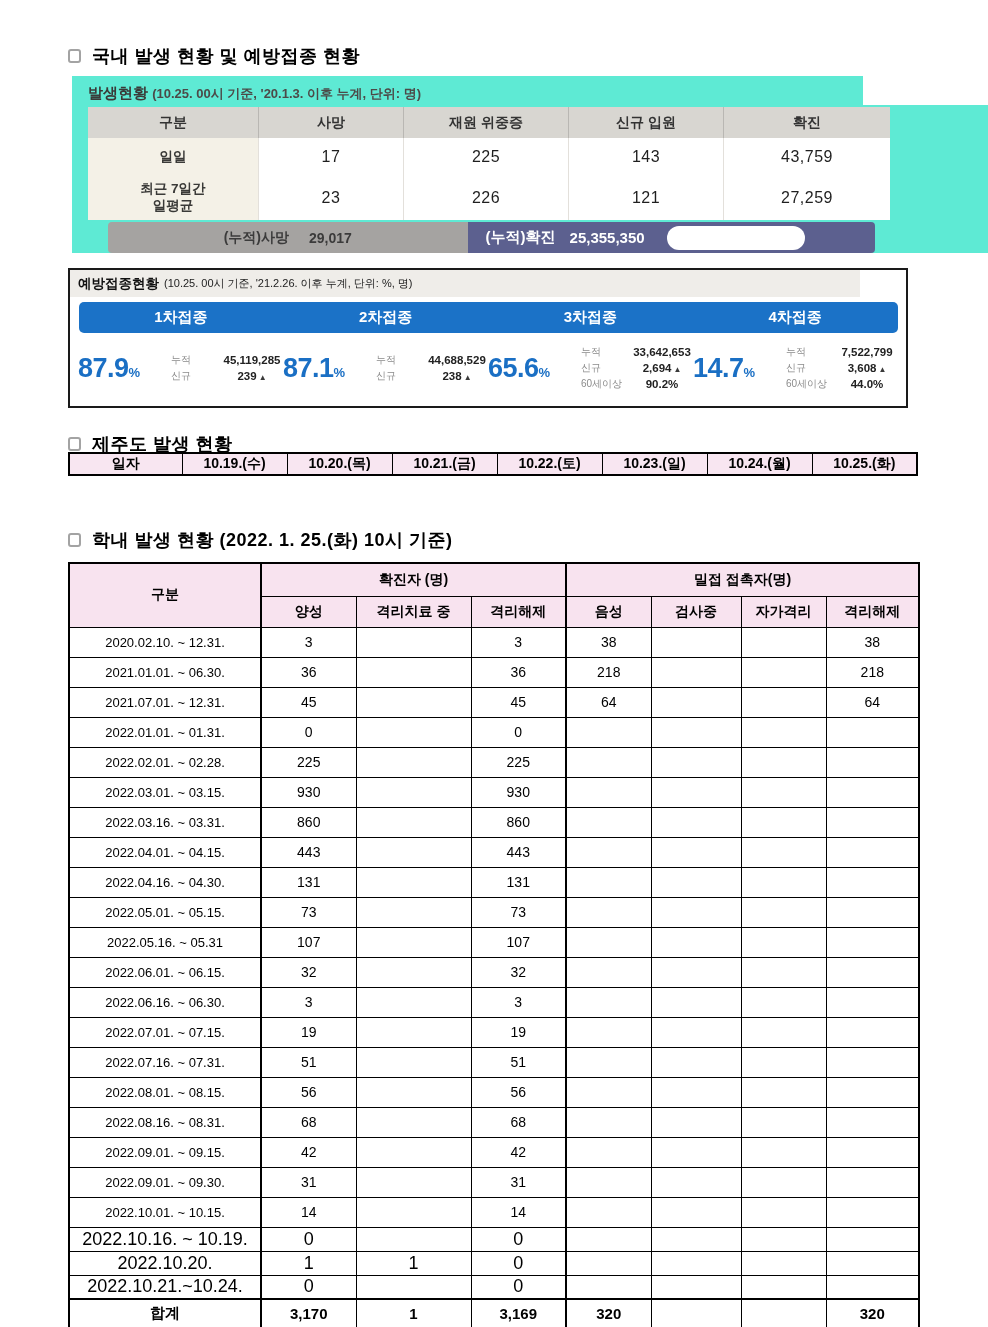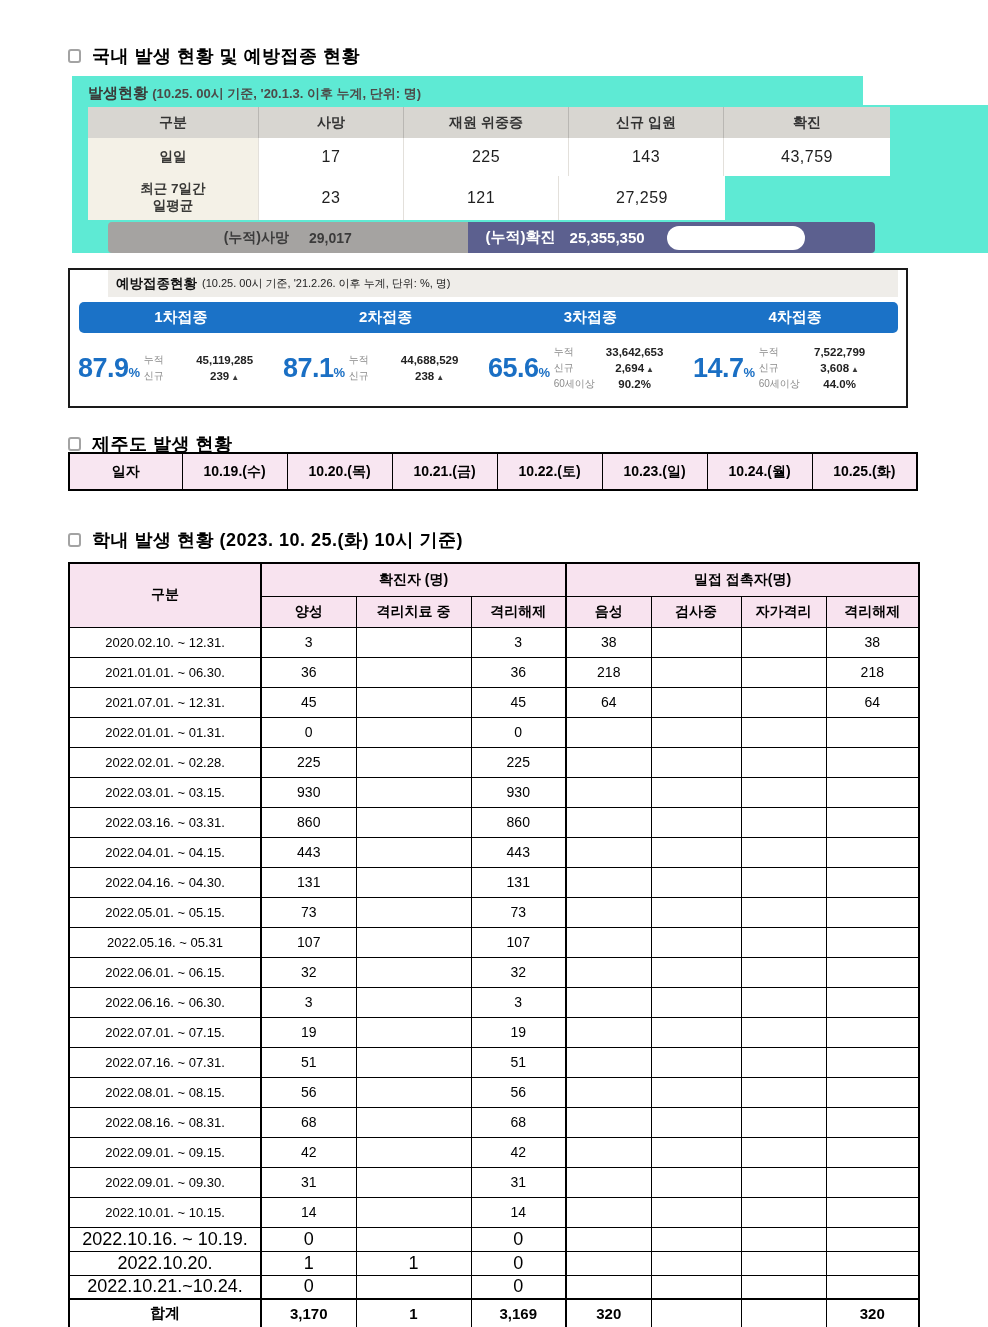--- a/index.html
+++ b/index.html
@@ -35,43 +35,43 @@
                font-size:14px; font-weight:bold; color:#3b3b3b; }
   .cum-conf { width:422px; background:#5c608f; border-radius:0 4px 4px 0; display:flex;
               align-items:center; padding-left:18px; gap:14px;
               font-size:15px; font-weight:bold; color:#fff; }
   .pill { width:138px; height:24px; background:#fff; border-radius:12px; margin-left:8px; }
 
   
   .box2 { position:absolute; left:68px; top:268px; width:840px; height:140px;
           background:#fff; border:2px solid #1a1a1a; }
   .box2-title { height:27px; width:790px; background:#efede9; display:flex; align-items:center;
-                padding-left:8px; gap:5px;margin-left:38px; }
+                padding-left:8px; gap:5px; }
   .box2-title .t { font-size:13.5px; font-weight:bold; color:#111; }
   .box2-title .sub { font-size:11px; color:#222; }
   .dosebar { margin:5px auto 0; width:819px; height:31px; background:#1b72c7; border-radius:5px;
              display:flex; }
   .dosebar .seg { flex:1; display:flex; align-items:center; justify-content:center;
                   color:#fff; font-size:15px; font-weight:bold; }
   .stats-row { display:flex; margin-top:12px; padding:0 8px; }
-  .dose { width:25%; display:flex; align-items:center; justify-content:flex-start; gap:4px; }
+  .dose { width:25%; display:flex; align-items:center; justify-content:space-between; gap:14px; }
   .pct { color:#1a6fc4; font-weight:bold; font-size:27px; letter-spacing:-0.5px; white-space:nowrap; }
   .pct .unit { font-size:13px; font-weight:bold; }
   .stats { display:flex; flex-direction:column; gap:2px; }
   .stats .row { display:flex; align-items:center; }
   .stats .lbl { width:50px; font-size:10px; color:#8b8b8b; }
   .stats .val { min-width:62px; text-align:center; font-size:11.5px; font-weight:bold; color:#222; white-space:nowrap; }
   .tri { font-size:8px; color:#3a3a3a; margin-left:2px; }
 
   
   table { border-collapse:collapse; table-layout:fixed; }
   .jeju { position:absolute; left:68px; top:452px; width:850px; }
   .jeju th, .jeju td { border:1.5px solid #000; text-align:center; vertical-align:middle; }
   .jeju { border:2px solid #000; }
-  .jeju th { background:#f8e6f1; height:37px; font-size:14px; font-weight:bold; }
+  .jeju th { background:#f8e6f1; height:22px; font-size:14px; font-weight:bold; }
   .jeju td { background:#fff; height:29px; font-size:13.5px; font-weight:normal; }
 
   
   .school { position:absolute; left:68px; top:562px; width:850px; border:2px solid #000; }
   .school th, .school td { border:1px solid #000; text-align:center; vertical-align:middle; }
   .school th { background:#f8e3ef; font-size:14px; font-weight:bold; }
   .school thead tr:first-child th { height:33px; }
   .school thead tr:last-child th { height:31px; }
   .school td { background:#fff; font-size:14px; height:30px; }
   .school td.period { font-size:13px; }
@@ -106,20 +106,21 @@
       <div class="ocell c0 rowlabel">일일</div>
       <div class="ocell c1">17</div>
       <div class="ocell c2">225</div>
       <div class="ocell c3">143</div>
       <div class="ocell c4">43,759</div>
     </div>
     <div class="orow obody r2">
       <div class="ocell c0 rowlabel">최근 7일간
 일평균</div>
       <div class="ocell c1">23</div>
+      <div class="ocell c2">226</div>
       <div class="ocell c3">121</div>
       <div class="ocell c4">27,259</div>
     </div>
   </div>
   <div class="cumbar">
     <div class="cum-death">
       <span>(누적)사망</span>
       <span>29,017</span>
     </div>
     <div class="cum-conf">
@@ -230,21 +231,21 @@
     <th>10.22.(토)</th>
     <th>10.23.(일)</th>
     <th>10.24.(월)</th>
     <th>10.25.(화)</th>
   </tr>
 </tbody>
   </table>
 
 <div class="sec-title" style="top:528px;">
   <span class="checkbox"></span>
-  <span>학내 발생 현황 (2023. 10. 25.(화) 10시 기준)</span>
+  <span>학내 발생 현황 (2022. 1. 25.(화) 10시 기준)</span>
 </div>
 
 <table class="school">
   <colgroup>
     <col style="width:192px">
       <col style="width:95px">
       <col style="width:115px">
       <col style="width:95px">
     <col style="width:85px">
       <col style="width:90px">

